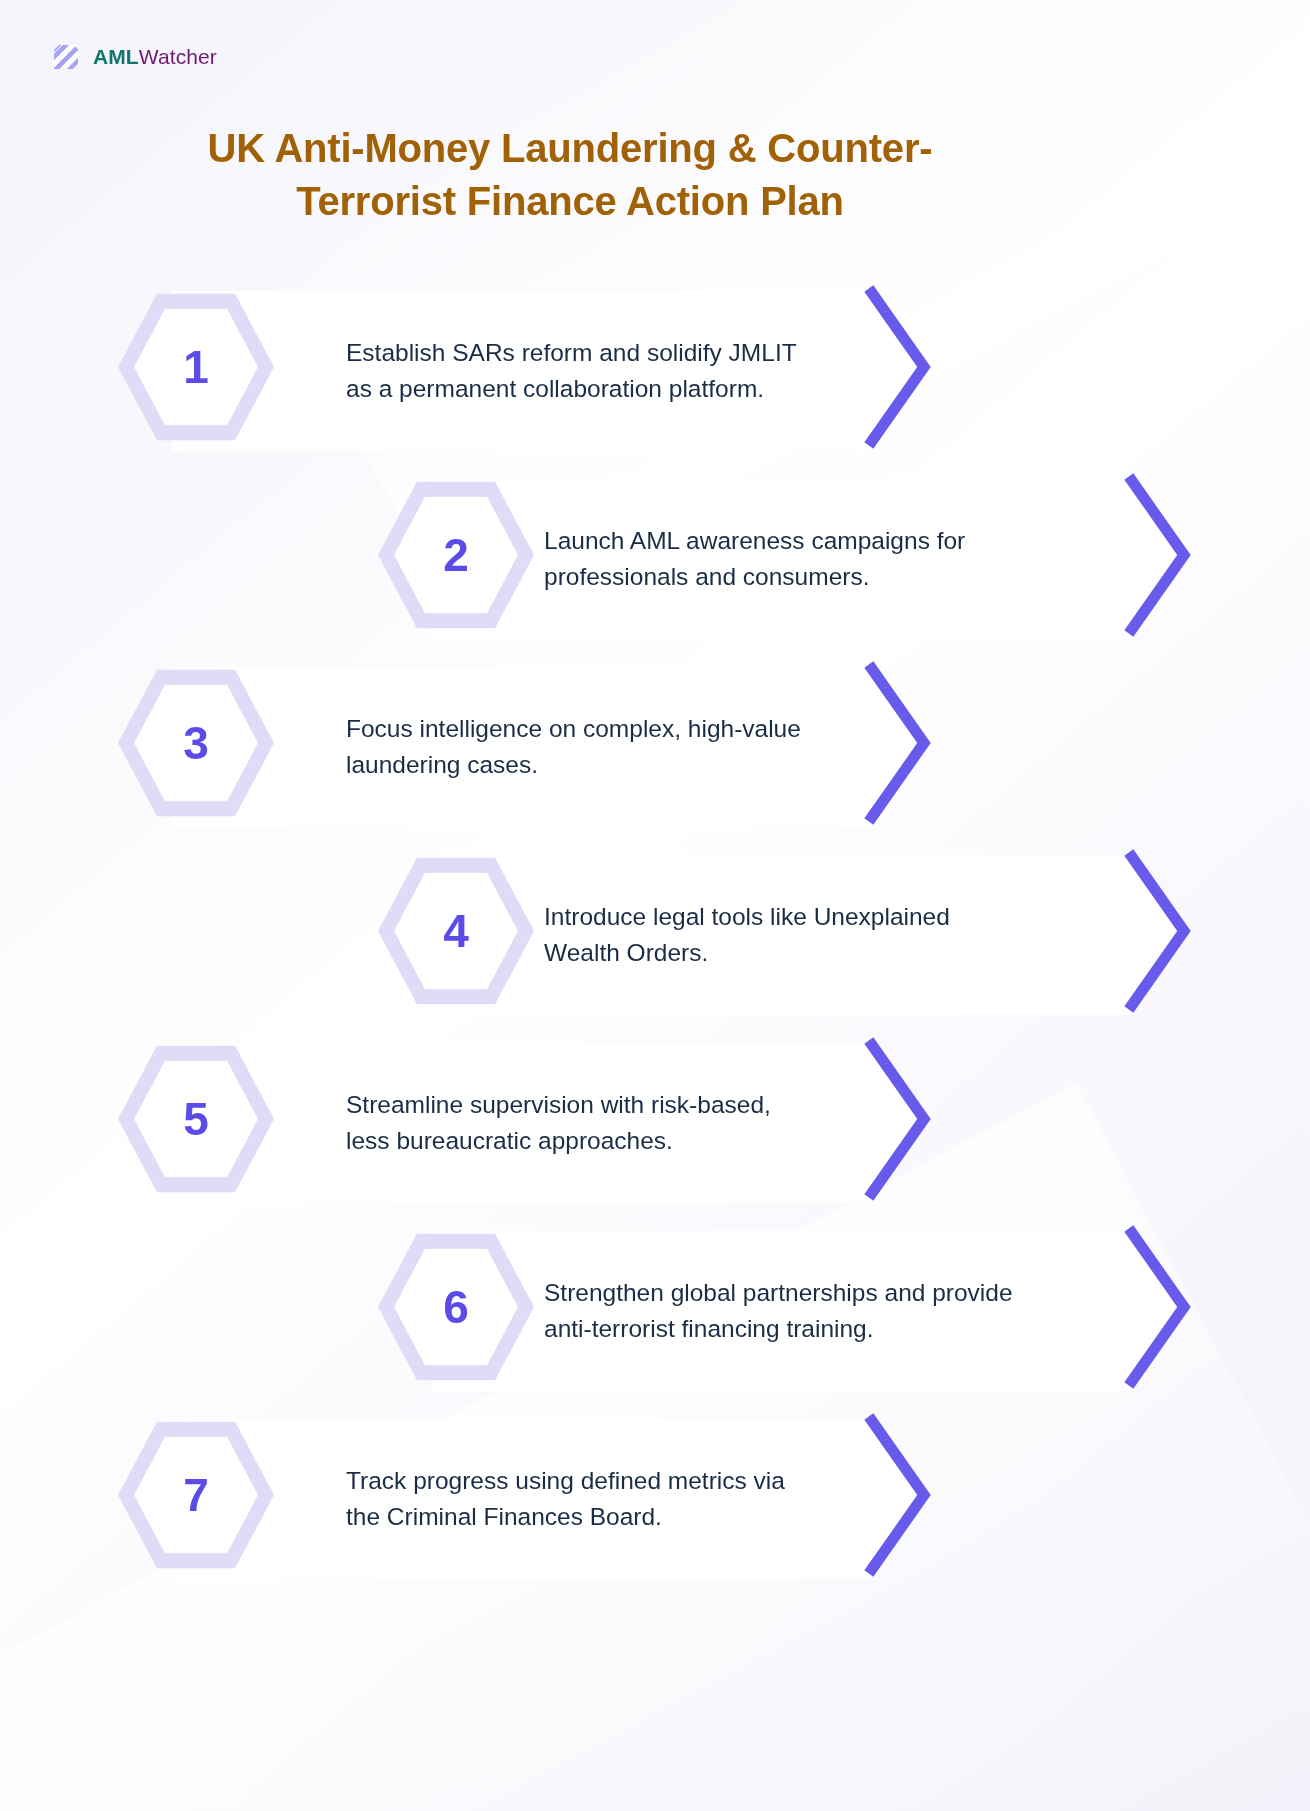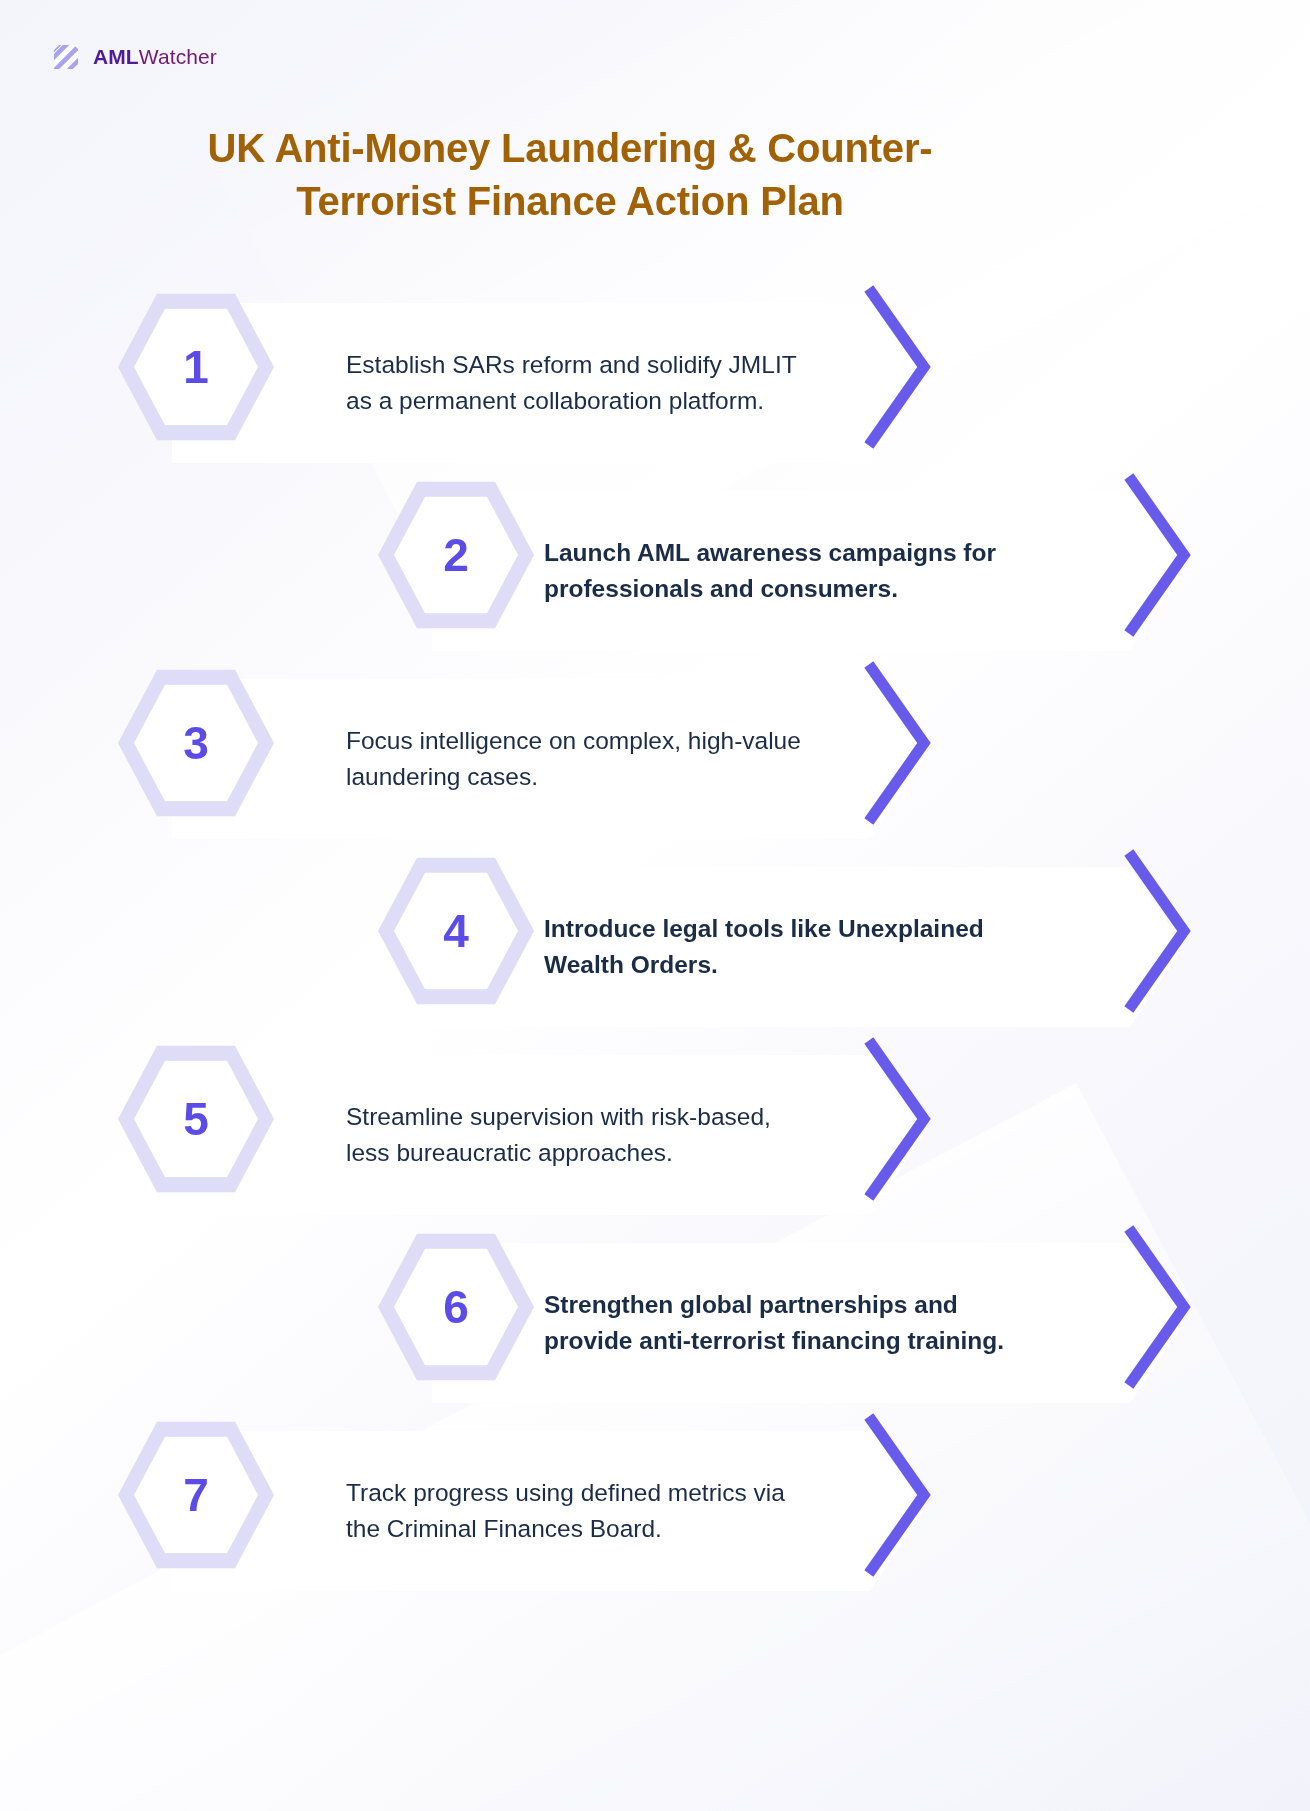--- a/index.html
+++ b/index.html
@@ -54,21 +54,21 @@
     display: flex;
     align-items: center;
     gap: 11px;
   }
   .logo-mark { width: 32px; height: 32px; display: block; }
   .logo-text {
     font-size: 21px;
     letter-spacing: 0.1px;
     white-space: nowrap;
   }
-  .logo-text .b { font-weight: 700; color: #4c1d95; }
+  .logo-text .b { font-weight: 700; color: #0f766e; }
   .logo-text .l { font-weight: 400; color: #701a75; }
 
   
   .title {
     position: absolute;
     top: 122px;
     left: 155px;
     width: 830px;
     text-align: center;
     color: #a16207;
@@ -88,21 +88,21 @@
 
   .step {
     position: relative;
     height: 160px;
     margin-bottom: 28px;
   }
 
   
   .bar {
     position: absolute;
-    top: 16px;
+    top: 4px;
     height: 160px;
     background: #ffffff;
     box-shadow: 0 10px 22px -8px rgba(90, 95, 140, 0.13);
     clip-path: polygon(0 0, calc(100% - 54px) 0, 100% 50%, calc(100% - 54px) 100%, 0 100%);
     display: flex;
     align-items: center;
   }
 
   
   .chevron {
@@ -156,21 +156,21 @@
   
   .step.left .bar   { left: 172px; width: 752px; }
   .step.left .chevron { left: 866px; }
   .step.left .hex   { left: 118px; }
   .step.left .step-text { margin-left: 174px; width: 470px; }
 
   
   .step.right .bar   { left: 432px; width: 752px; }
   .step.right .chevron { left: 1126px; }
   .step.right .hex   { left: 378px; }
-  .step.right .step-text { margin-left: 112px; width: 480px; font-weight: bold; }
+  .step.right .step-text { margin-left: 112px; width: 480px; }
 </style>
 </head>
 <body>
 
 <div class="bg-streak-a"></div>
 <div class="bg-streak-b"></div>
 
 <div class="logo">
   <span>
     <svg class="logo-mark" viewBox="0 0 32 32" aria-hidden="true">

